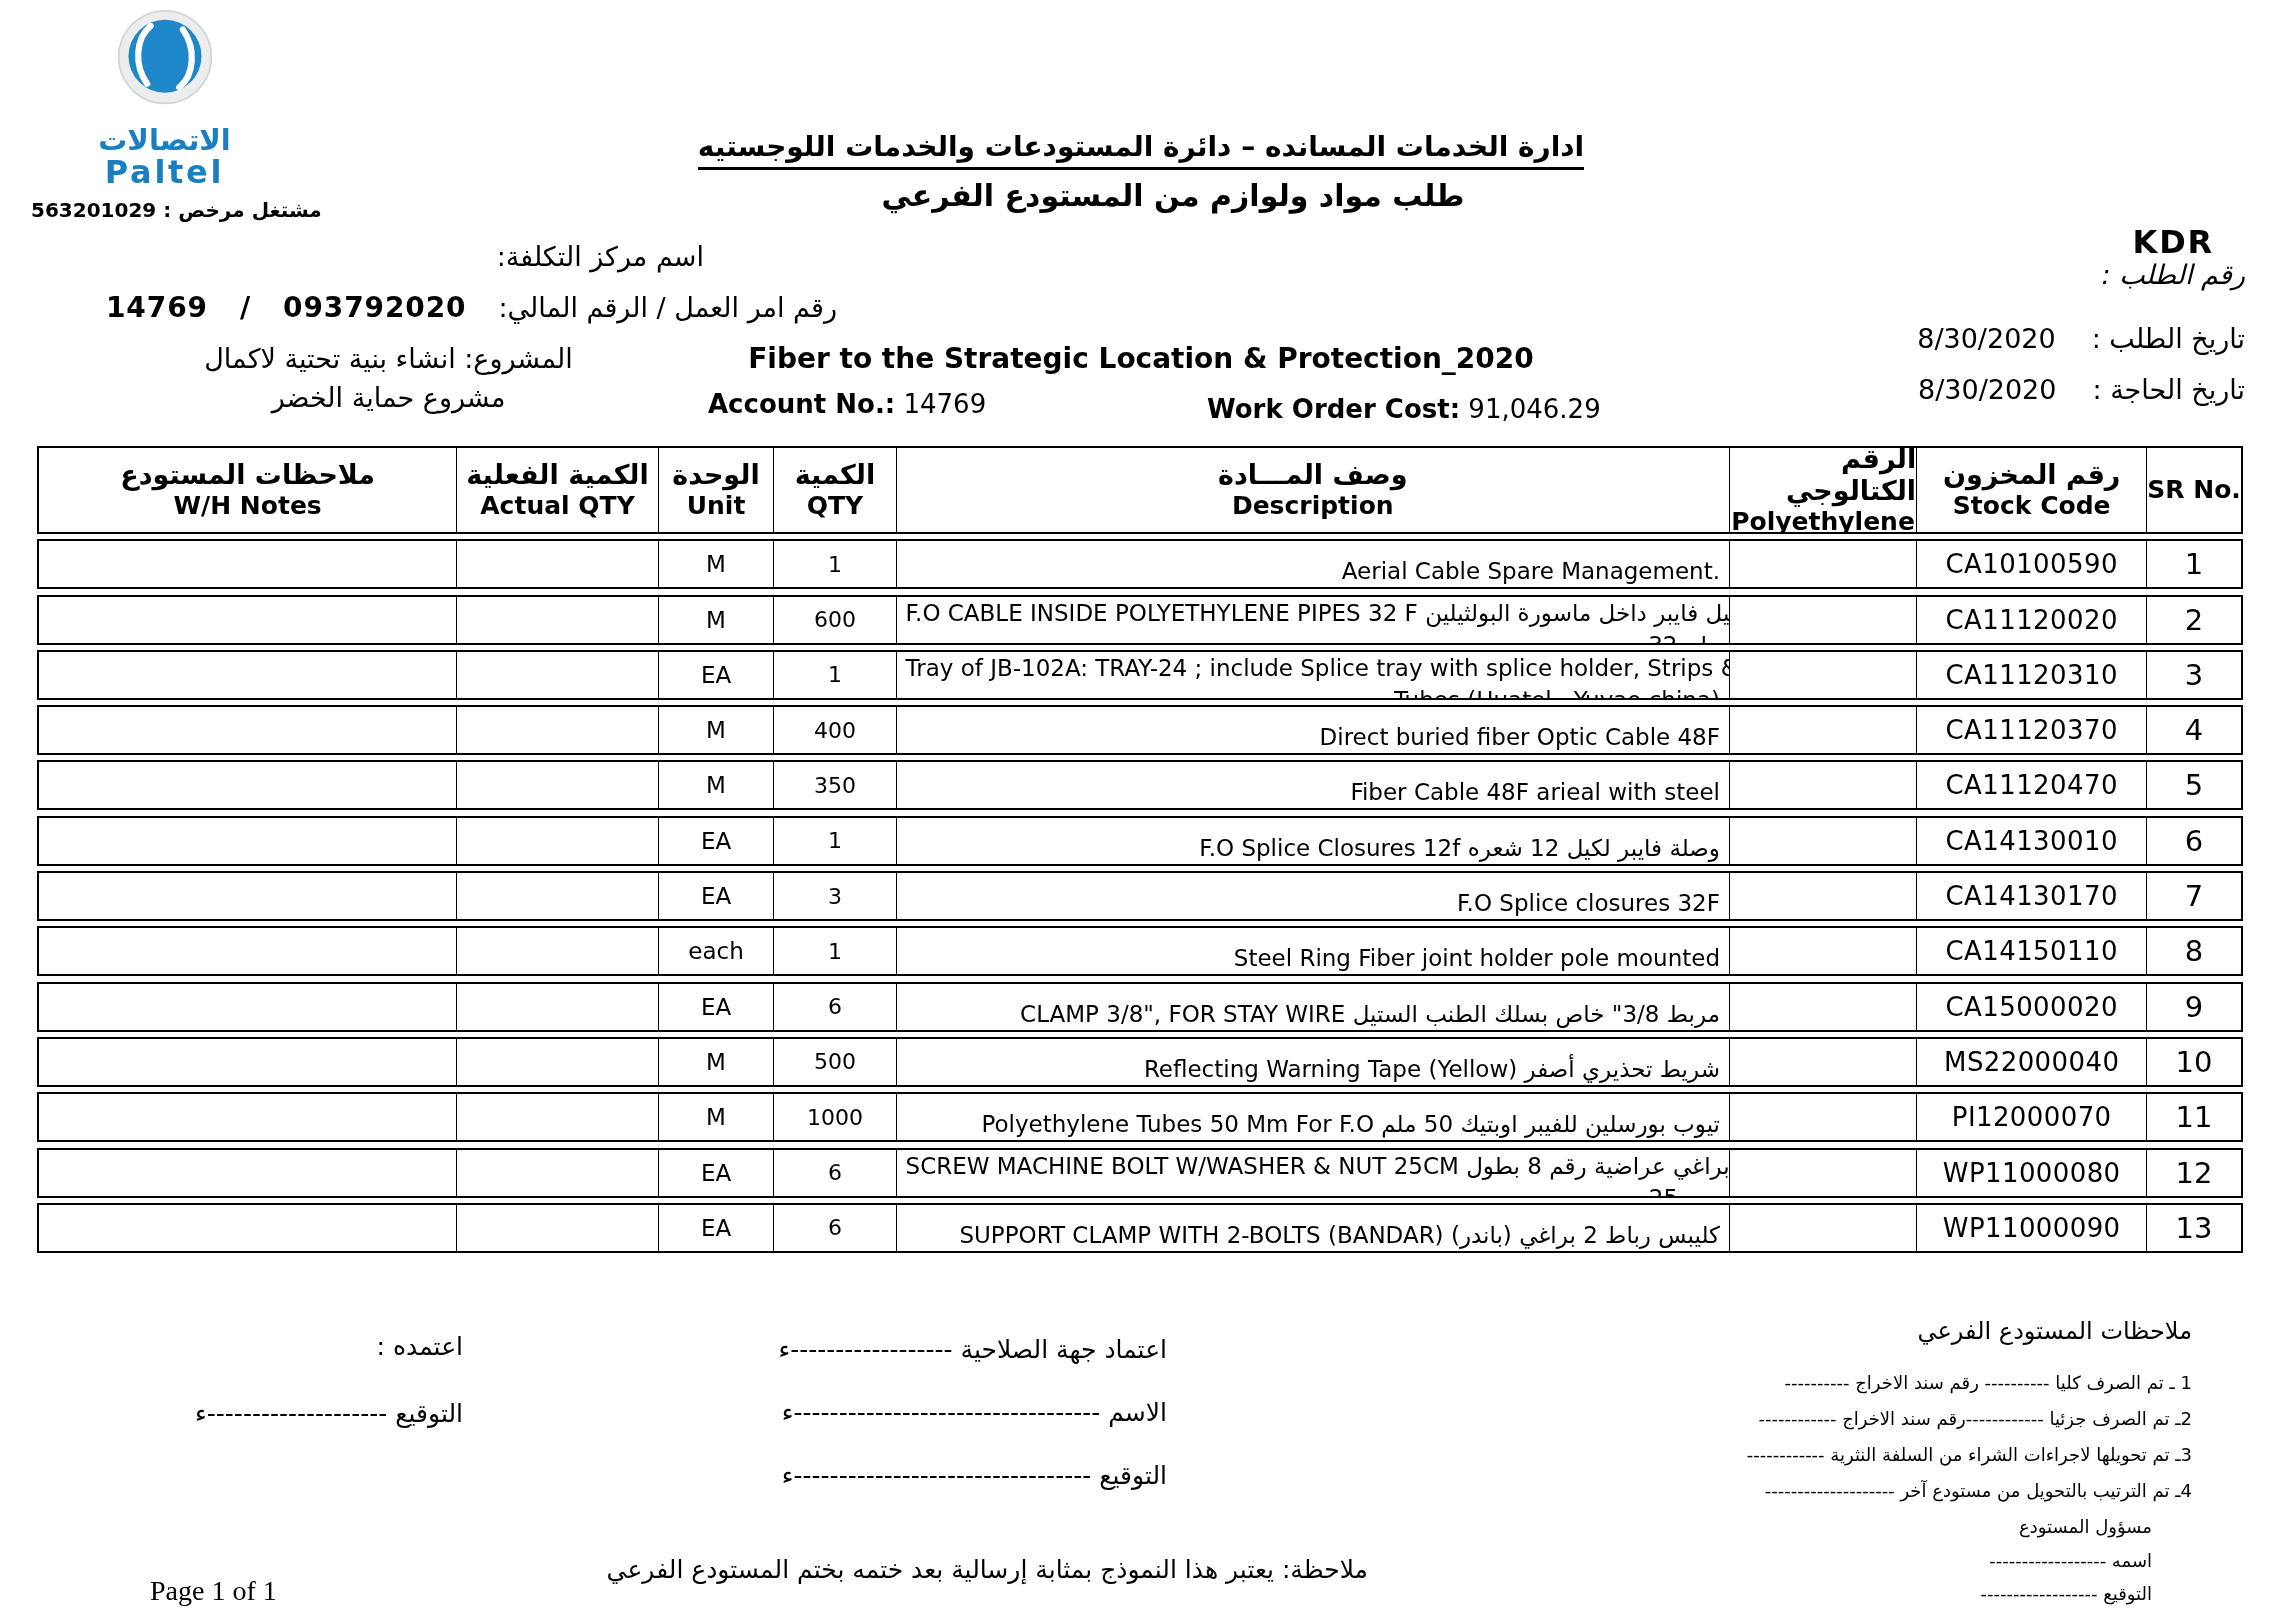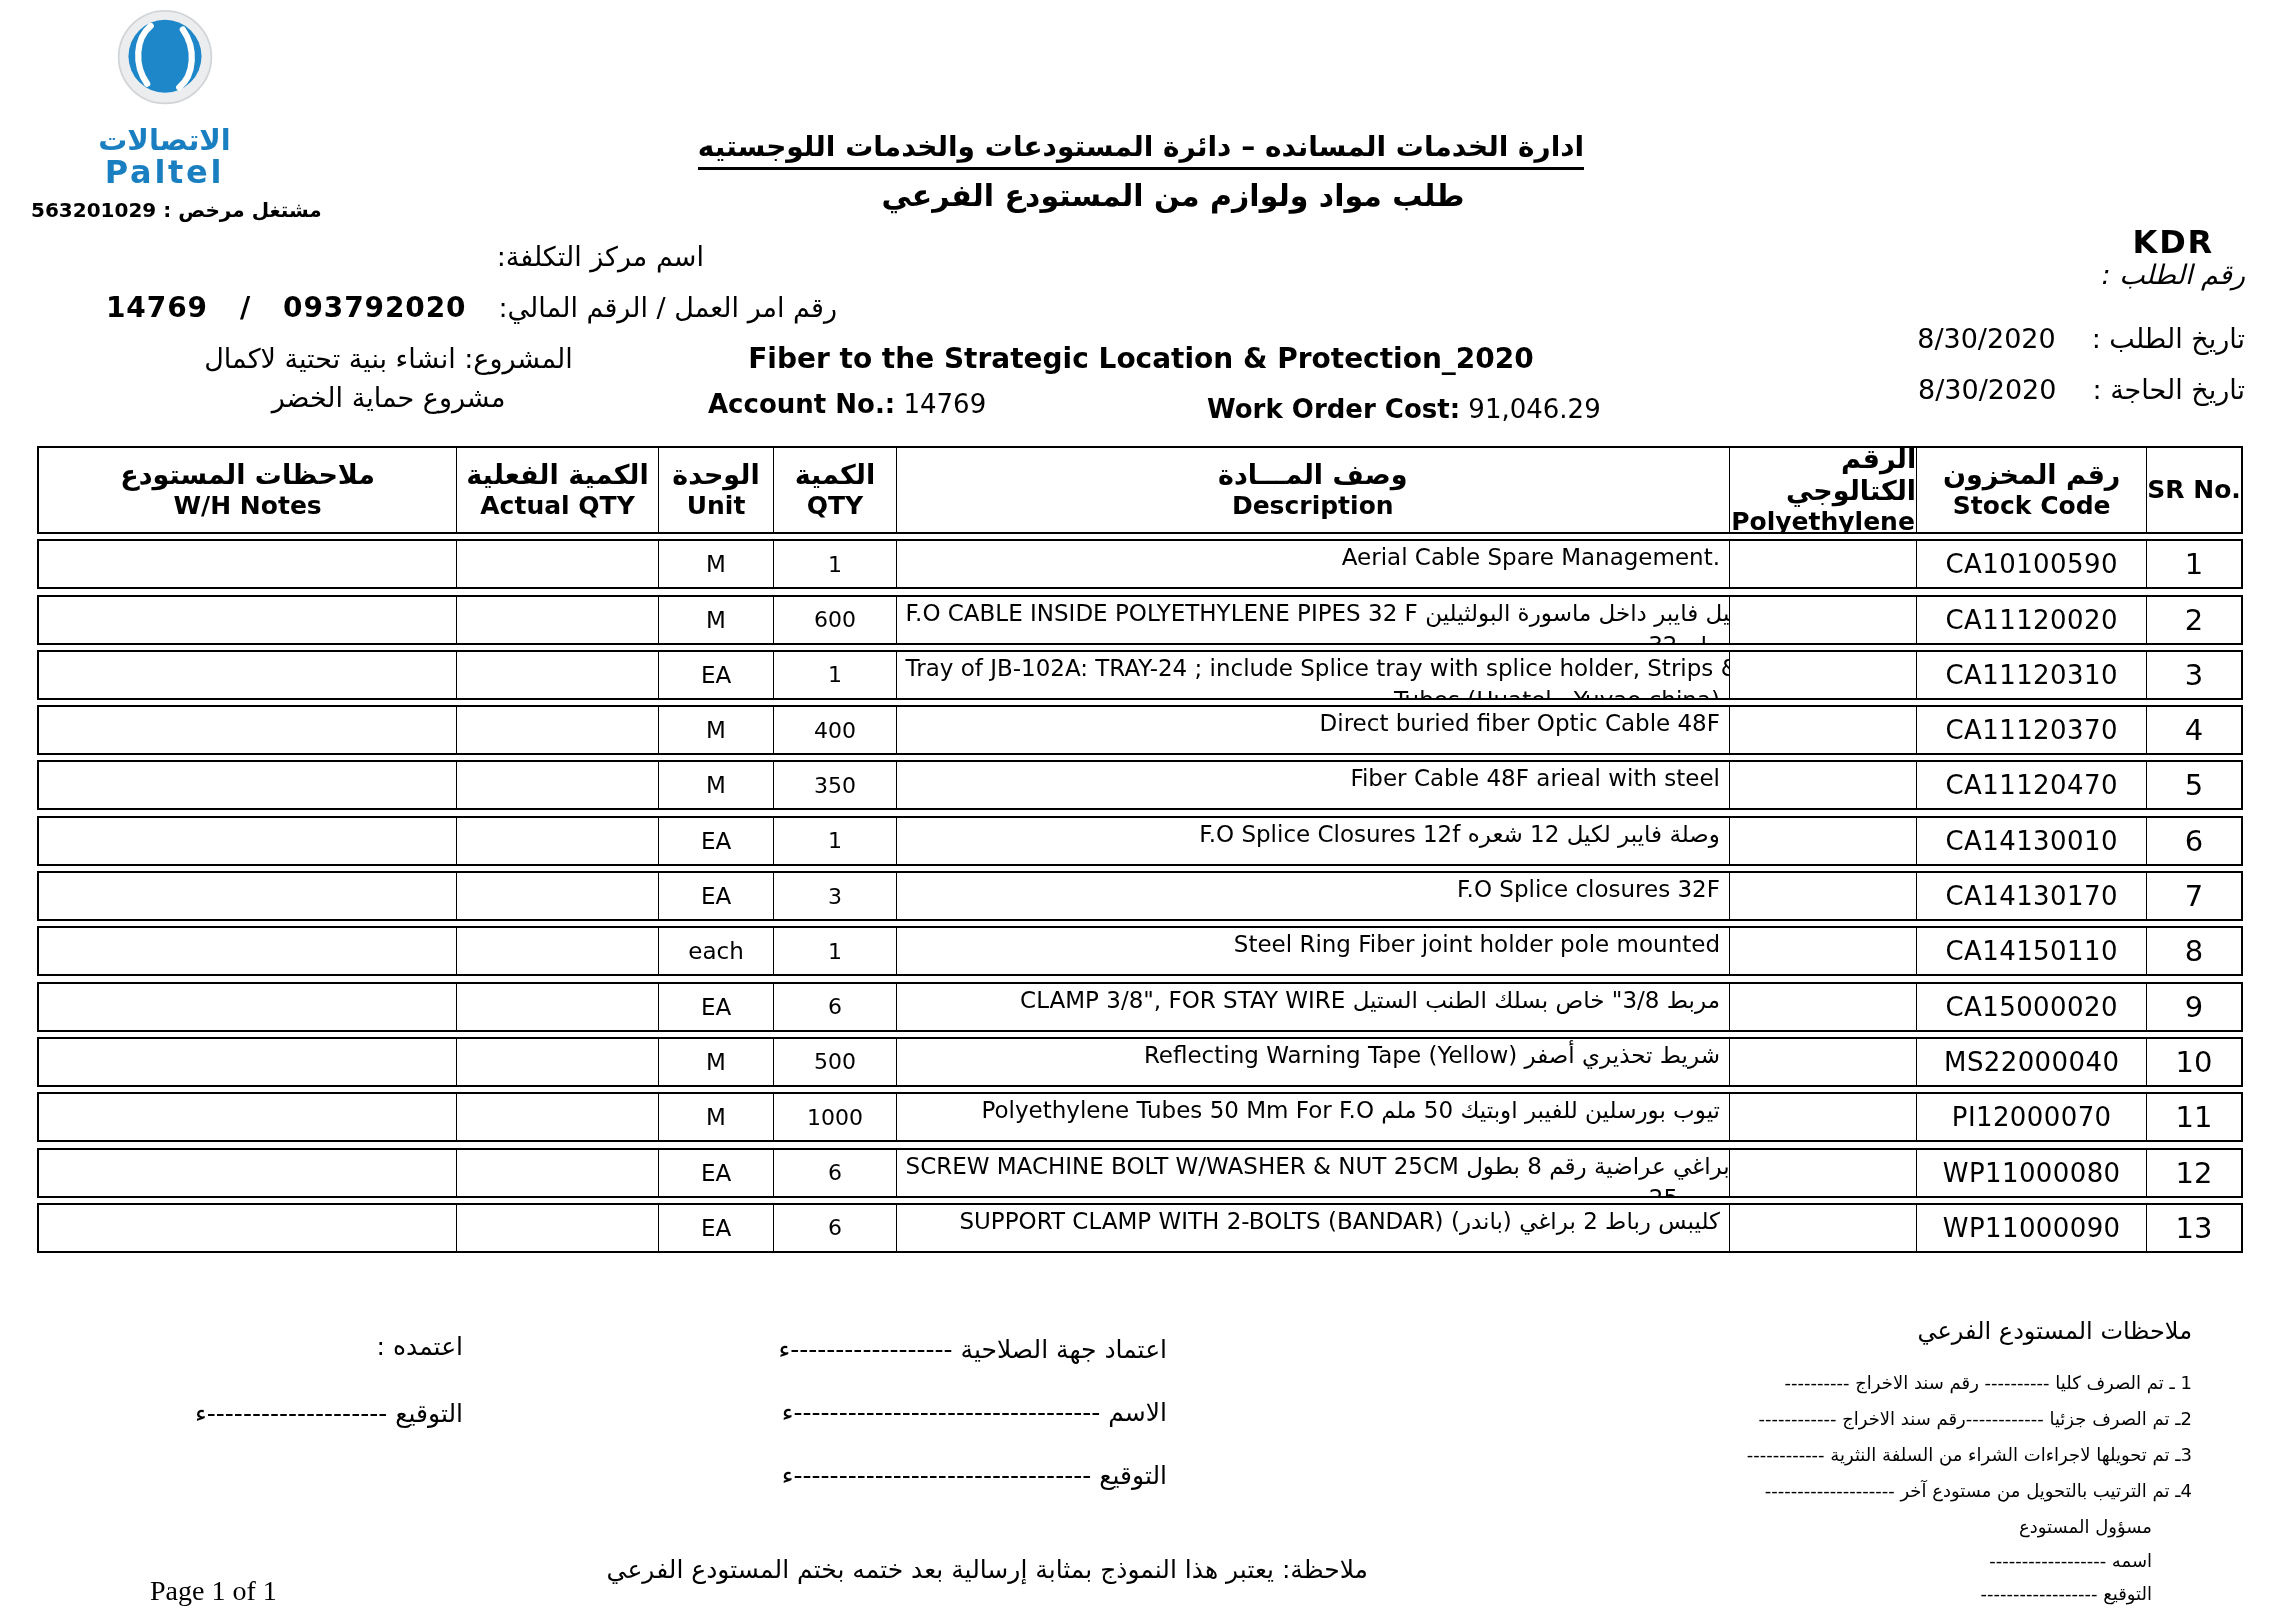--- a/index.html
+++ b/index.html
@@ -42,21 +42,21 @@
   .grid{display:grid;grid-template-columns:18.95% 9.15% 5.25% 5.55% 37.85% 8.5% 10.45% 4.3%;}
   .thead{border:2.7px solid #000;height:84px;}
   .thead .cell{display:flex;flex-direction:column;justify-content:center;align-items:center;}
   .thead .ar{font-size:27px;font-weight:bold;line-height:32px;}
   .thead .en{font-size:25px;font-weight:bold;line-height:30px;}
   .cell + .cell{border-left:1.8px solid #000;}
   .cell{box-sizing:border-box;overflow:hidden;}
 
   .trow{border:2.7px solid #000;height:46px;margin-top:5.3px;}
   .trow .cell{display:flex;align-items:center;justify-content:center;font-size:23px;}
-  .trow .cell.c-desc{flex-direction:column;justify-content:flex-start;align-items:stretch;text-align:right;padding:0 9px;}
+  .trow .cell.c-desc{flex-direction:column;justify-content:flex-end;align-items:stretch;text-align:right;padding:0 9px;}
   .trow .cell.c-desc.two-line{justify-content:flex-start;}
   .c-desc .dline{line-height:32px;flex-shrink:0;white-space:nowrap;}
   .trow .cell.c-qty{font-size:22px;}
   .trow .cell.c-unit{font-size:23px;}
   .trow .cell.c-stock{font-size:26px;letter-spacing:0.4px;}
   .trow .cell.c-sr{font-size:29px;}
 
   
   .approve-lbl{right:1818px;top:1332px;font-size:25px;}
   .approve-sign{right:1818px;top:1399px;font-size:25px;}

